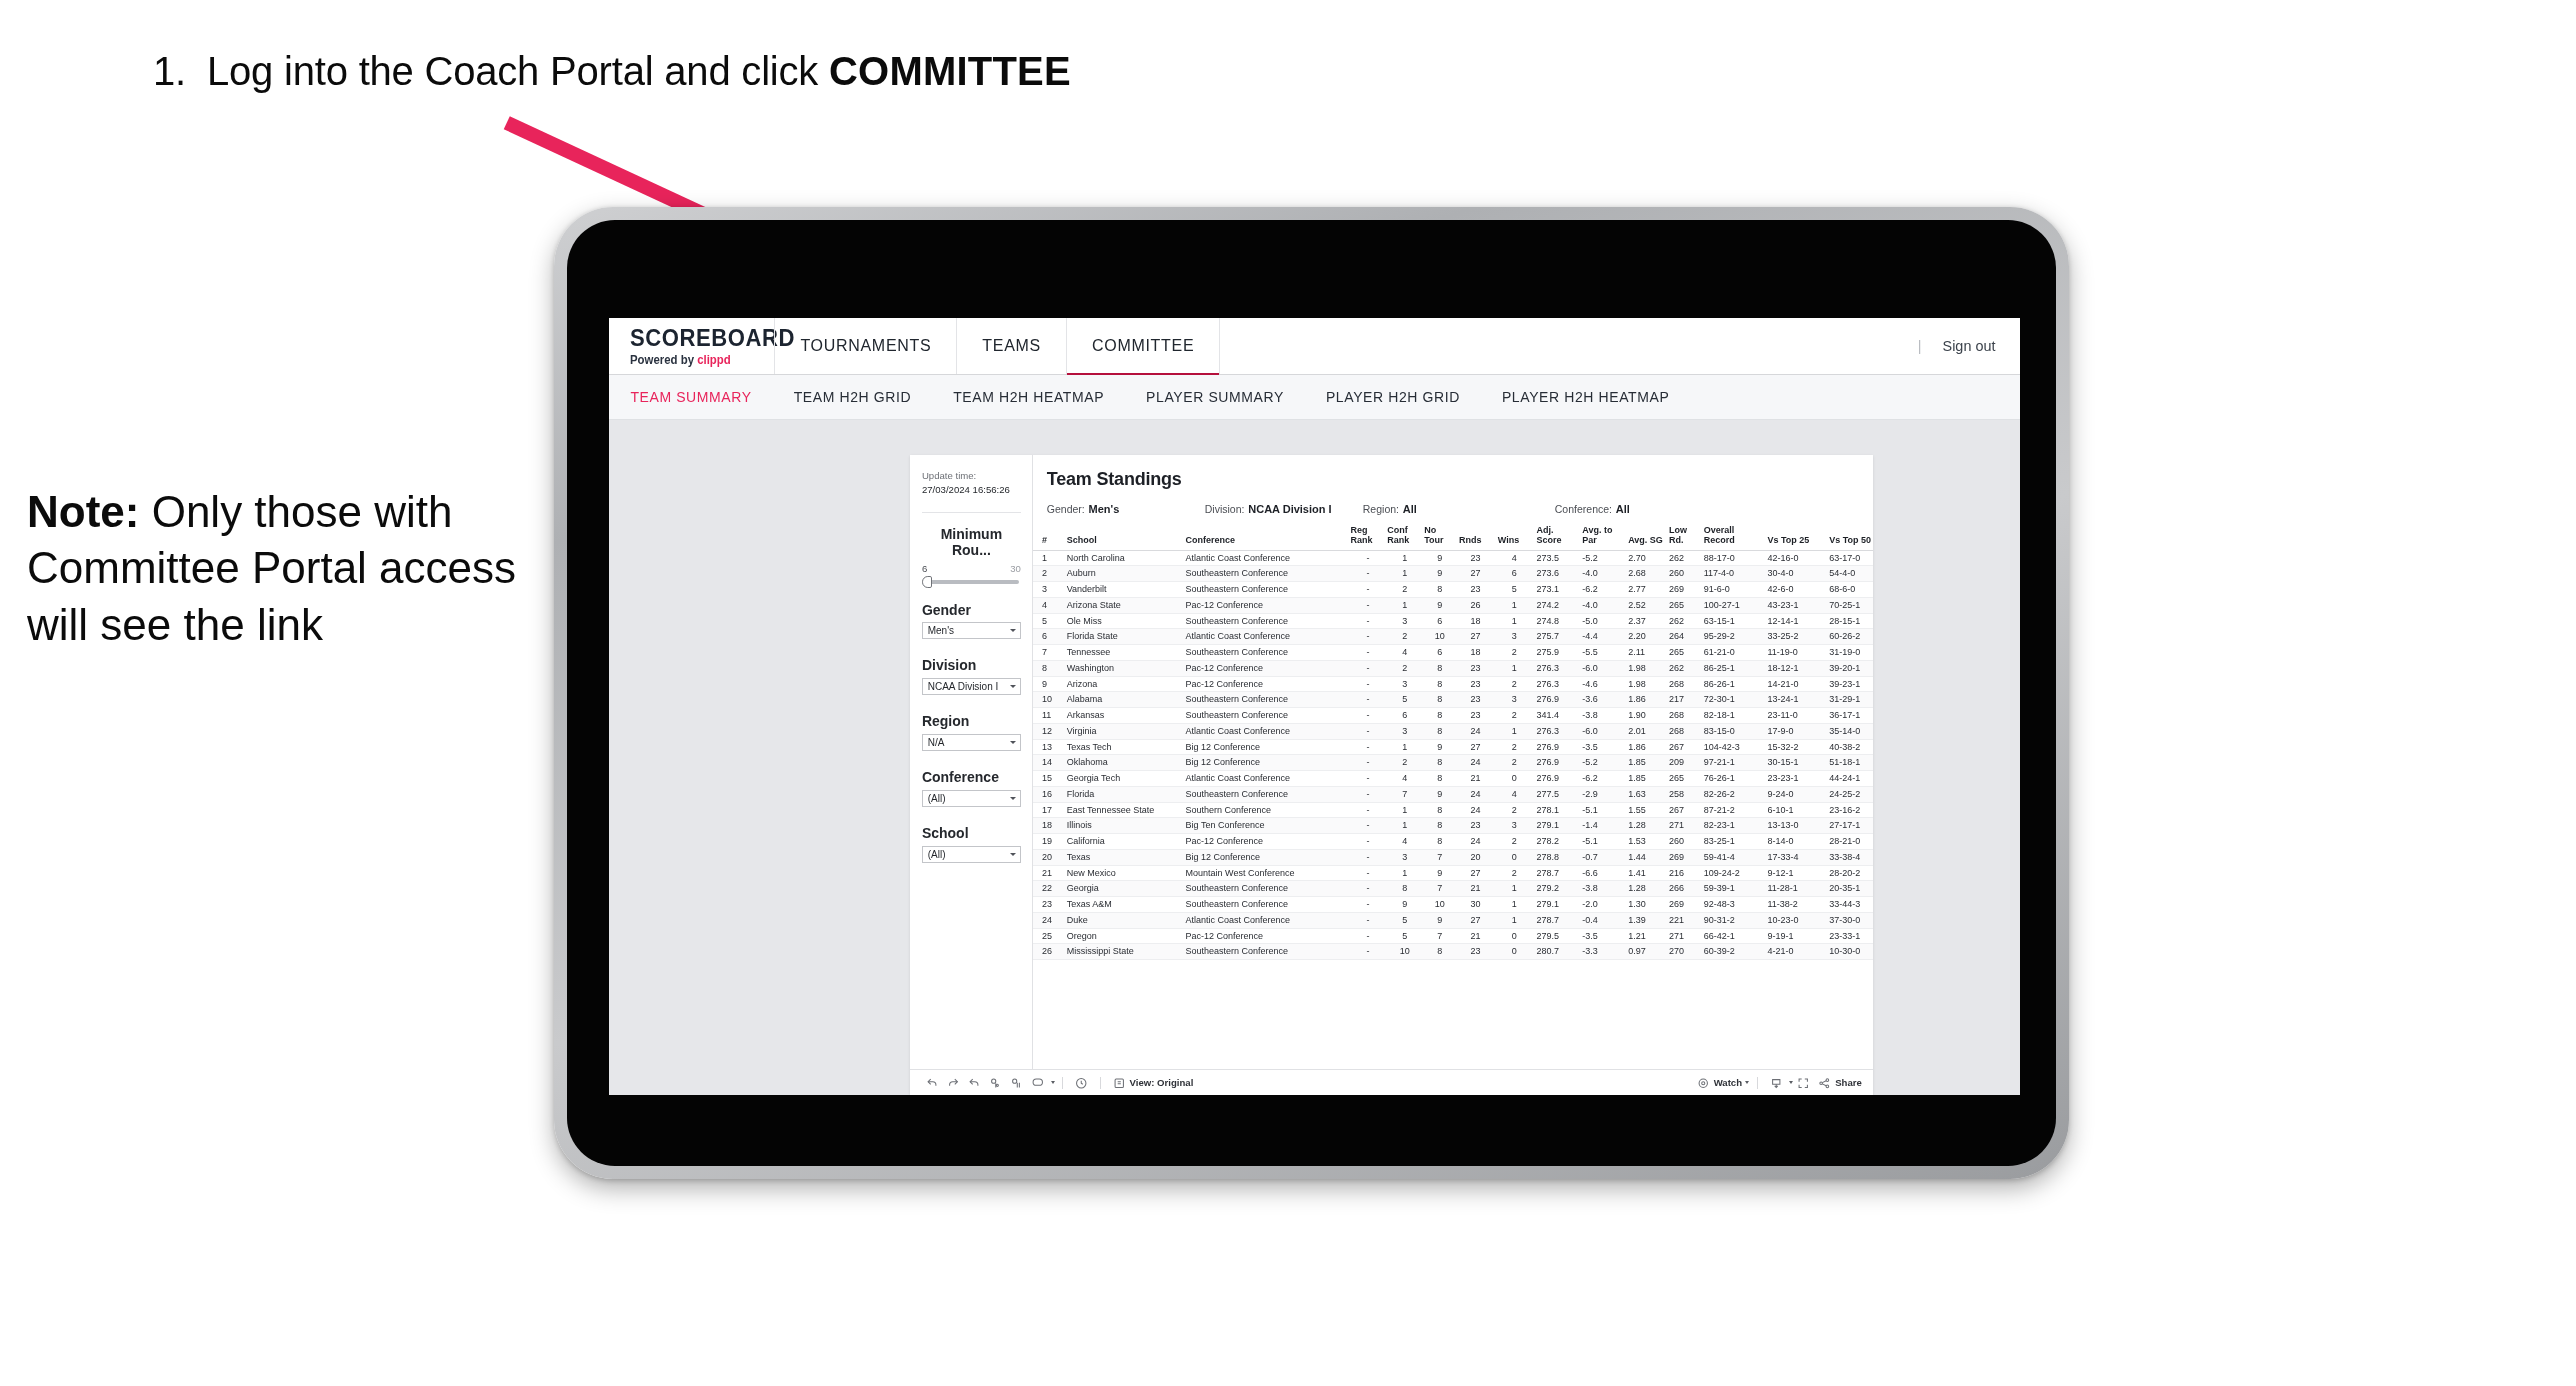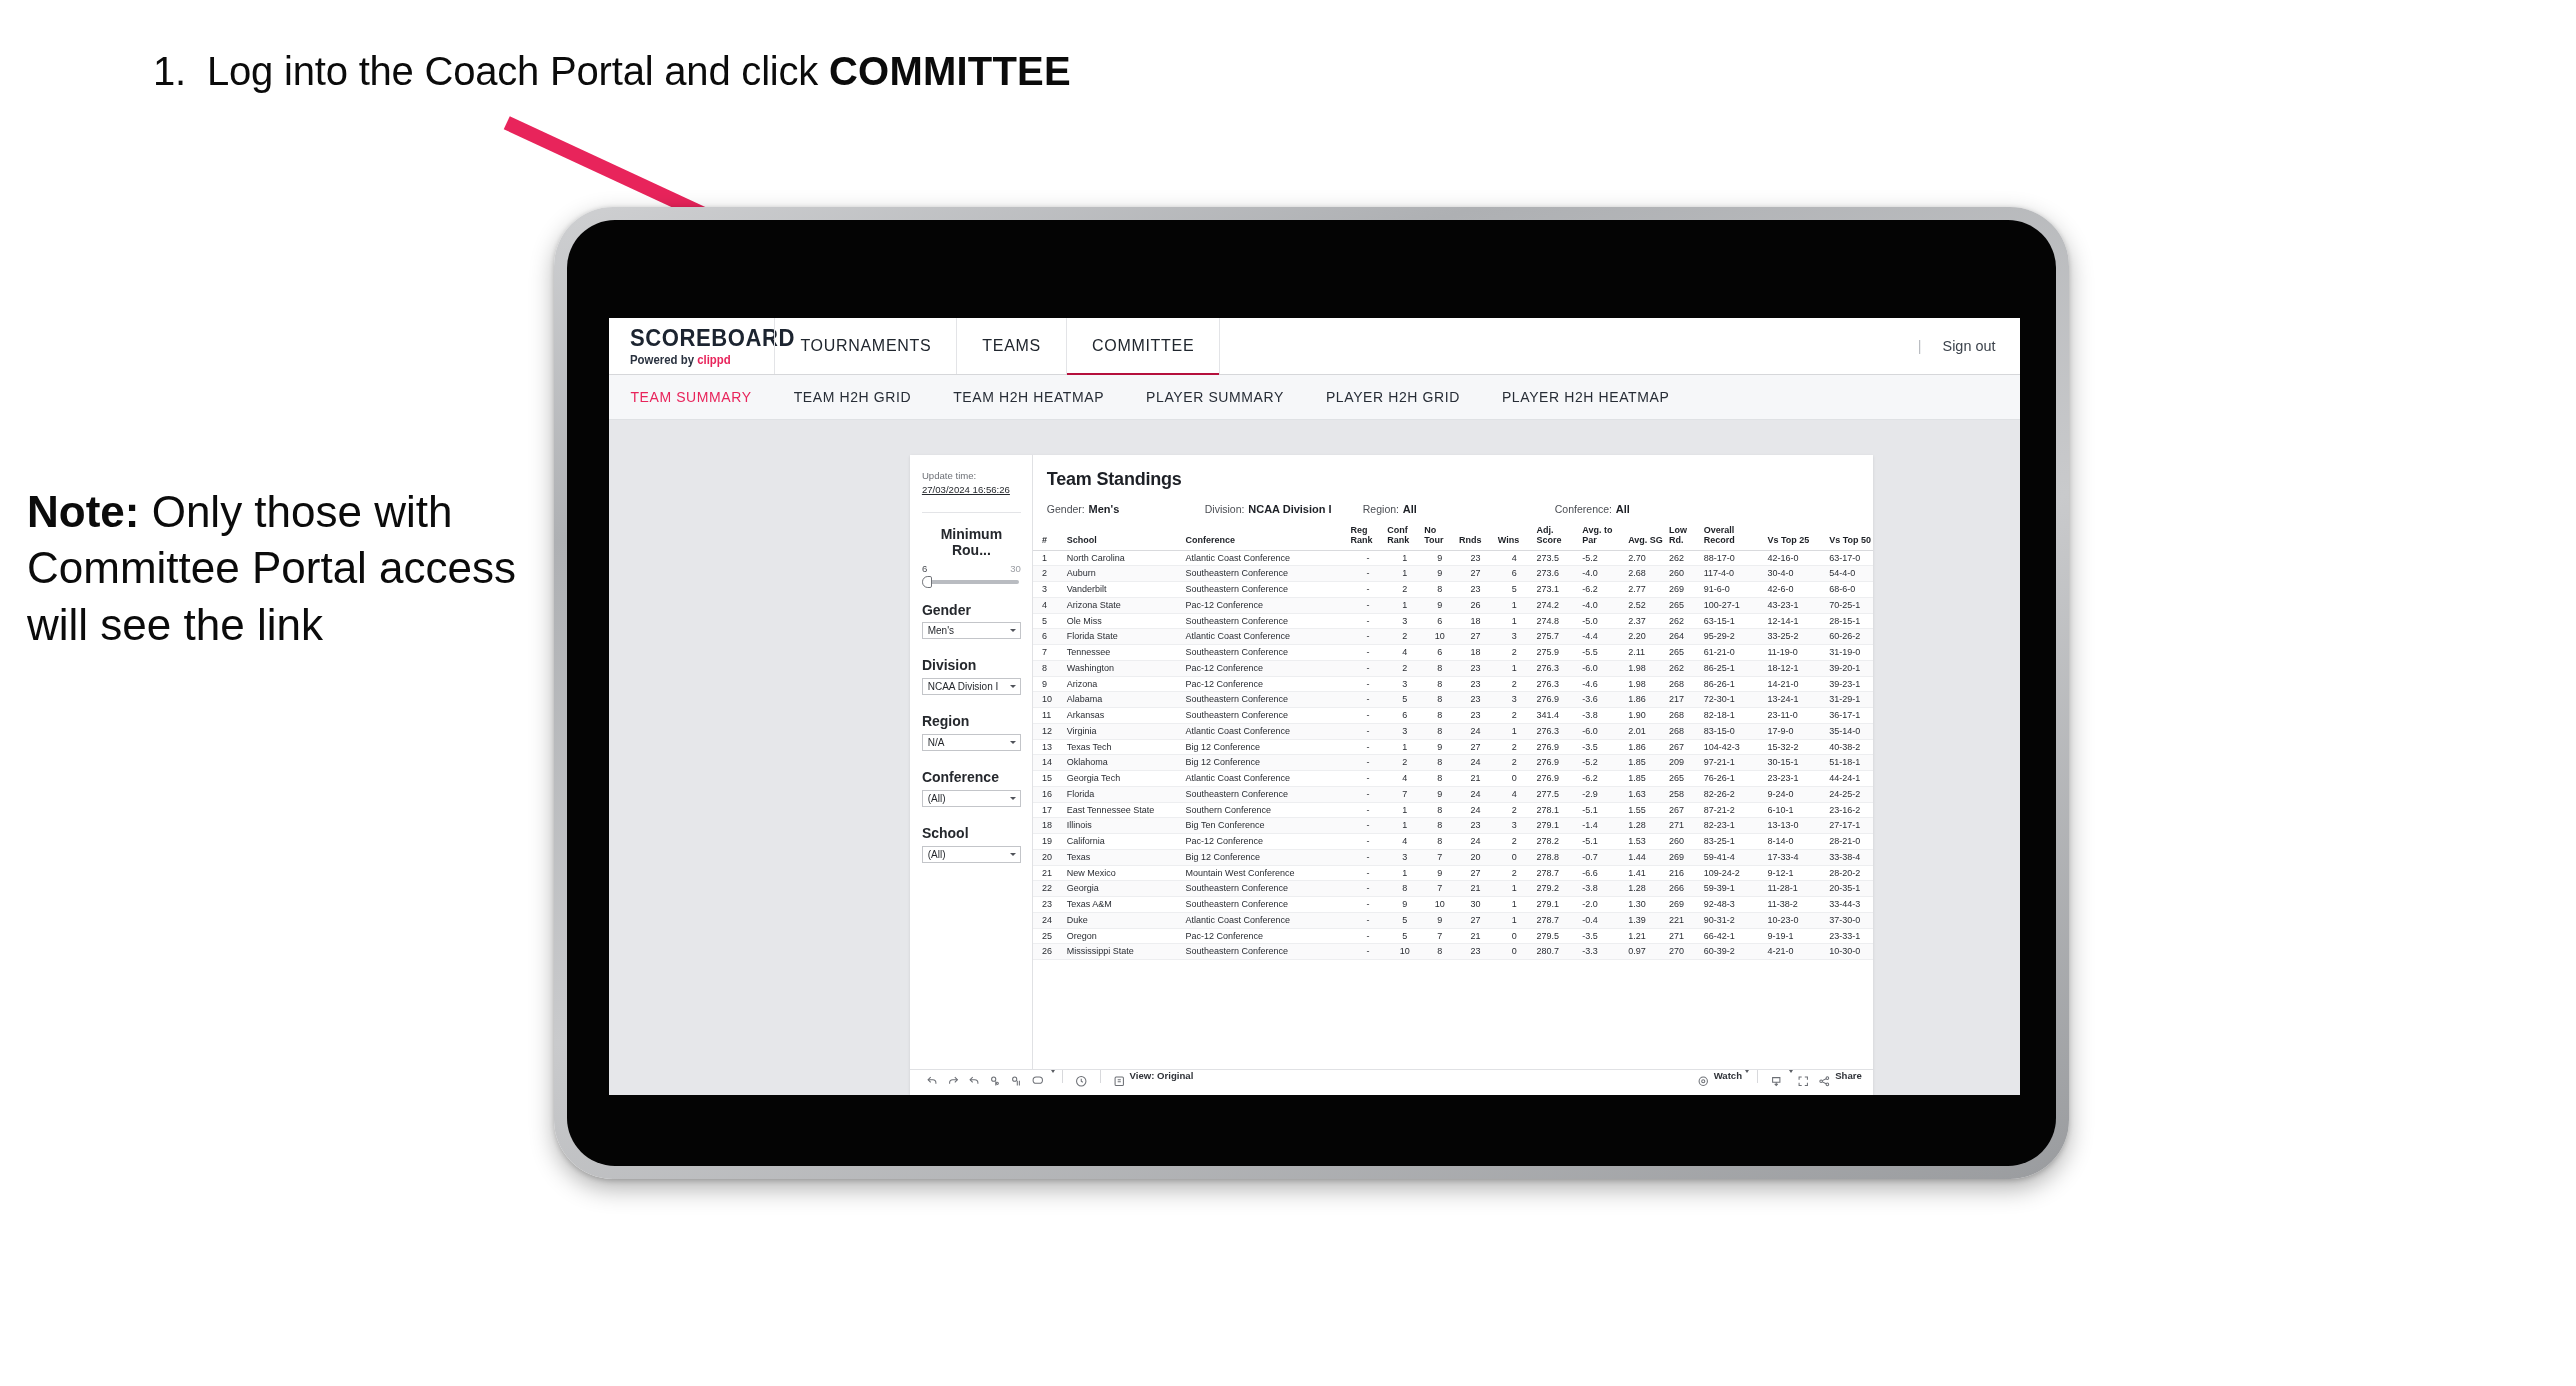--- a/index.html
+++ b/index.html
@@ -202,21 +202,21 @@
 
   
   #filter-panel {
     width: 123px;
     border-right: 1px solid #e0e1e4;
     padding: 13.4px 11.5px 0 11.5px;
     box-sizing: border-box;
     flex: 0 0 123px;
   }
   #update-time-label { font-size: 9.6px; color: #6d7076; line-height: 1.45; }
-  #update-time-value { font-size: 9.6px; color: #25282d; line-height: 1.45; text-decoration: underline; }
+  #update-time-value { font-size: 9.6px; color: #25282d; line-height: 1.45; }
   #filter-divider { height: 1px; background: #e3e4e7; margin: 15.3px 0 13.4px 0; }
 
   .filter-group { margin-bottom: 18px; }
   .filter-title {
     font-size: 14px;
     font-weight: 700;
     color: #25282d;
     margin-bottom: 4.8px;
   }
   .filter-title.center { text-align: center; }
@@ -319,21 +319,21 @@
   .c-t50   { width: 56px; text-align: left; }
   th.c-rrank, th.c-crank, th.c-notour, th.c-rnds, th.c-wins { text-align: left; }
   th.c-rrank, th.c-crank, th.c-notour { padding-left: 1px !important; }
 
   
   #viz-toolbar {
     height: 25px;
     border-top: 1px solid #e0e1e4;
     background: #ffffff;
     display: flex;
-    align-items: flex-start;
+    align-items: center;
     padding: 0 11.5px;
     gap: 0;
     font-size: 9.6px;
     color: #53565c;
   }
   .tb-icon {
     width: 21px; height: 21px;
     display: flex; align-items: center; justify-content: center;
     color: #6c6f75;
     cursor: pointer;

